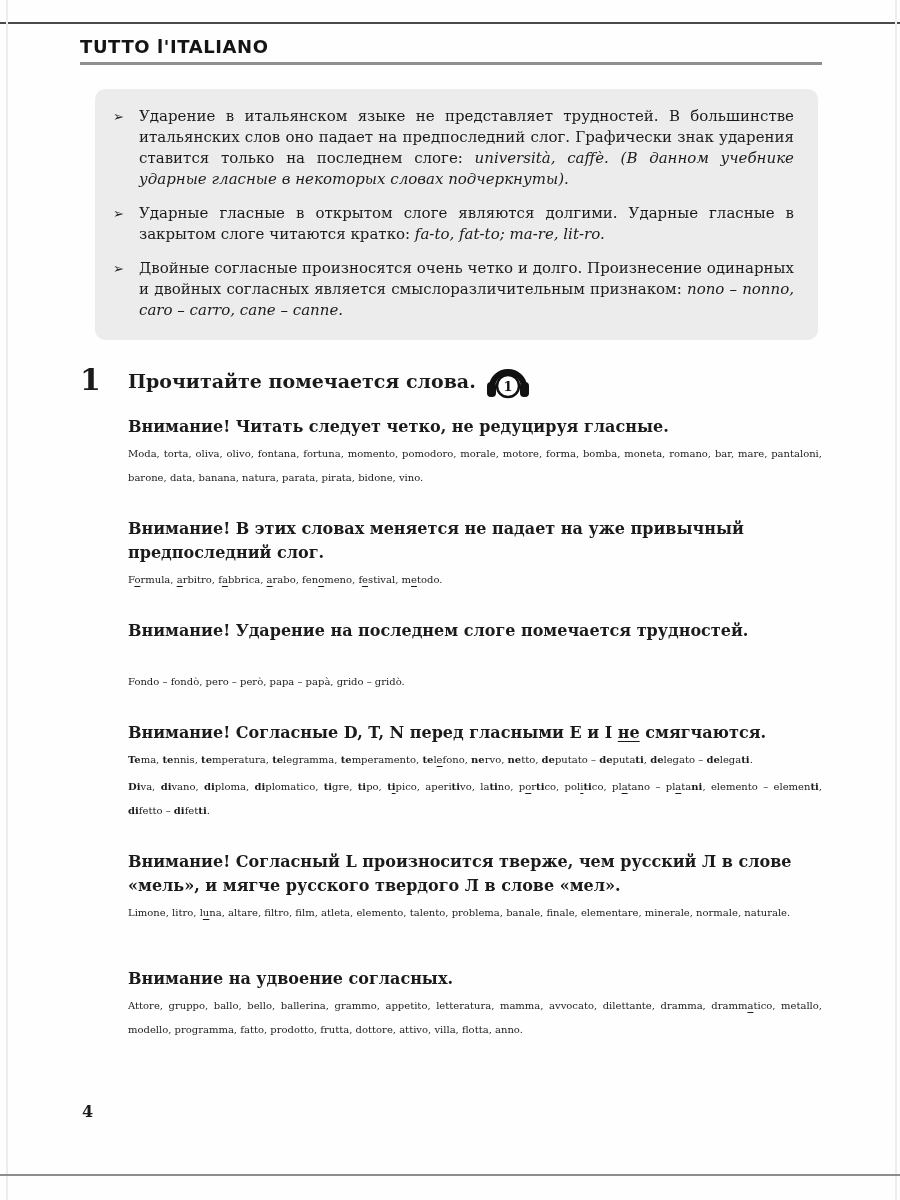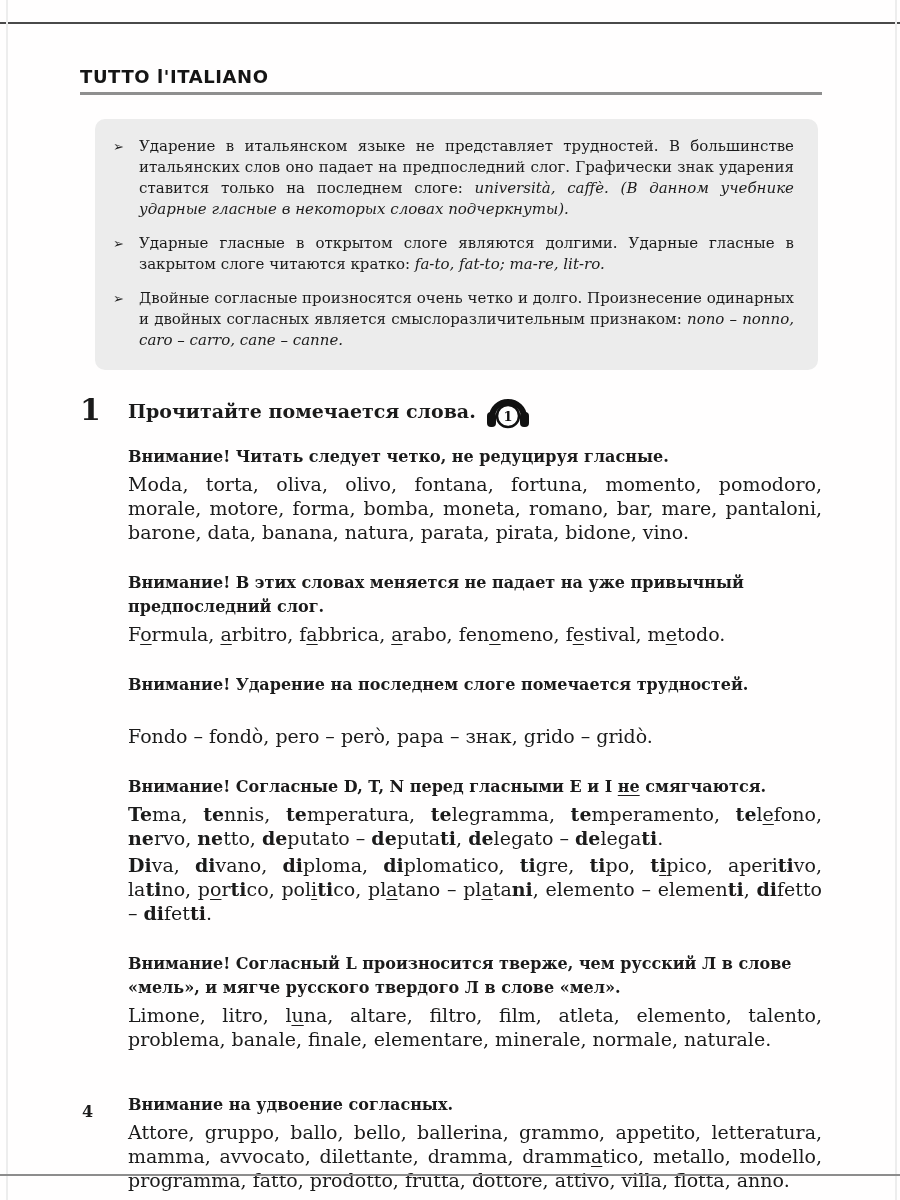--- a/index.html
+++ b/index.html
@@ -15,21 +15,21 @@
     position:absolute;top:22px;left:0;width:900px;height:2px;
     background:#4a4a4a;
   }
   .bottom-rule{
     position:absolute;top:1174px;left:0;width:900px;height:2px;
     background:#8d8d8d;
   }
   .edge{position:absolute;top:0;width:2px;height:1200px;background:#ededed;}
   .edge.left{left:6px}.edge.right{right:3px}
 
-  .header{margin:0 0 0 80px;padding-top:66px;width:742px;}
+  .header{margin:0 0 0 80px;padding-top:36px;width:742px;}
   .book-title{
     font-family:"DejaVu Sans", sans-serif;
     font-weight:800;
     font-size:18px;
     letter-spacing:0.6px;
     color:#151515;
     padding-bottom:5px;
     border-bottom:3px solid #8f8f8f;
   }
 
@@ -81,21 +81,21 @@
   .sec.first{margin-top:13px;}
   .sec.gap-lg{margin-top:42px;}
   .sec-heading{
     font-weight:bold;
     font-size:16px;
     line-height:24px;
     margin:0;
   }
   .sec p.words{
     margin:3px 0 0 0;
-    font-size:19px;
+    font-size:10px;
     line-height:24px;
     text-align:justify;
   }
   .sec p.words u, .sec-heading u{text-underline-offset:3px;}
 
   .page-number{
     position:absolute;
     left:82px;top:1102px;
     font-size:16px;
     font-weight:bold;
@@ -146,21 +146,21 @@
       <p class="words">Moda, torta, oliva, olivo, fontana, fortuna, momento, pomodoro, morale, motore, forma, bomba, moneta, romano, bar, mare, pantaloni, barone, data, banana, natura, parata, pirata, bidone, vino.</p>
     </div>
     <div class="sec">
       <p class="sec-heading">Внимание! В этих словах меняется не падает на уже привычный предпоследний слог.</p>
       <p class="words">F<u>o</u>rmula, <u>a</u>rbitro, f<u>a</u>bbrica, <u>a</u>rabo, fen<u>o</u>meno, f<u>e</u>stival, m<u>e</u>todo.</p>
     </div>
     <div class="sec">
       <p class="sec-heading">Внимание! Ударение на последнем слоге помечается трудностей.</p>
     </div>
     <div class="sec">
-      <p class="words">Fondo – fondò, pero – però, papa – знак, grido – gridò.</p>
+      <p class="words">Fondo – fondò, pero – però, papa – papà, grido – gridò.</p>
     </div>
     <div class="sec">
       <p class="sec-heading">Внимание! Согласные D, T, N перед гласными E и I  <u>не</u> смягчаются.</p>
       <p class="words"><b>Te</b>ma, <b>te</b>nnis, <b>te</b>mperatura, <b>te</b>legramma, <b>te</b>mperamento, <b>te</b>l<u>e</u>fono, <b>ne</b>rvo, <b>ne</b>tto, <b>de</b>putato – <b>de</b>puta<b>ti</b>, <b>de</b>legato – <b>de</b>lega<b>ti</b>.</p>
       <p class="words"><b>Di</b>va, <b>di</b>vano, <b>di</b>ploma, <b>di</b>plomatico, <b>ti</b>gre, <b>ti</b>po, <b>t<u>i</u></b>pico, aperi<b>ti</b>vo, la<b>ti</b>no, p<u>o</u>r<b>ti</b>co, pol<u>i</u><b>ti</b>co, pl<u>a</u>tano – pl<u>a</u>ta<b>ni</b>, elemento – elemen<b>ti</b>, <b>di</b>fetto – <b>di</b>fet<b>ti</b>.</p>
     </div>
     <div class="sec">
       <p class="sec-heading">Внимание! Согласный L произносится тверже, чем русский Л в слове «мель», и мягче русского твердого Л в слове «мел».</p>
       <p class="words">Limone, litro, l<u>u</u>na, altare, filtro, film, atleta, elemento, talento, problema, banale, finale, elementare, minerale, normale, naturale.</p>
     </div>

